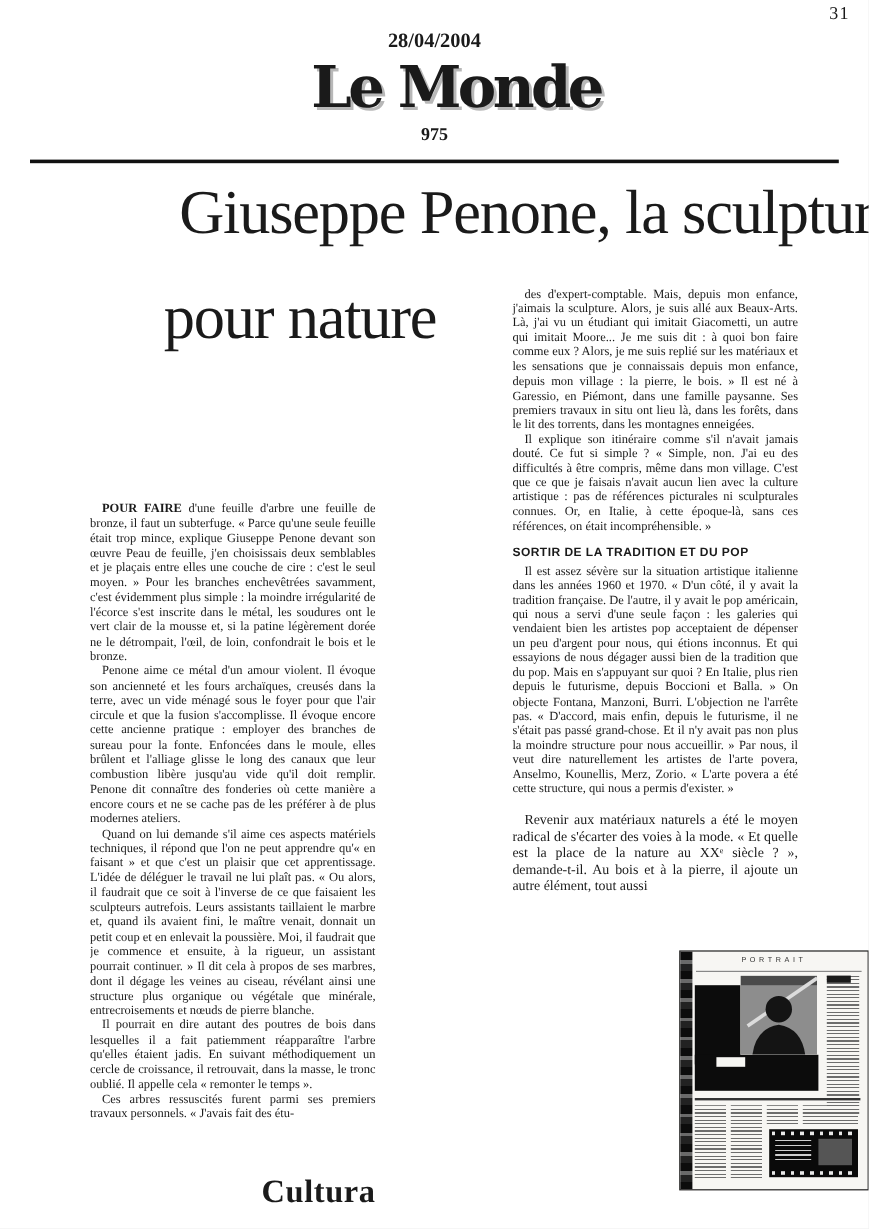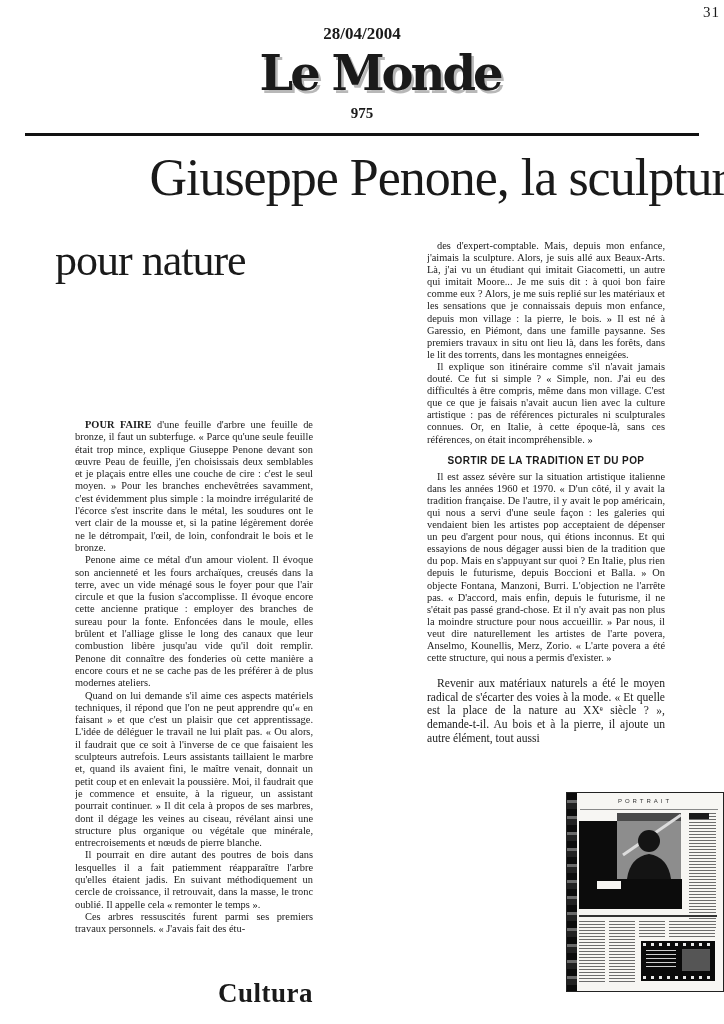--- a/index.html
+++ b/index.html
@@ -1,45 +1,45 @@
 <!DOCTYPE html>
 <html><head>
 <meta charset="utf-8">
 <style>
   html,body{margin:0;padding:0;background:#e8e8e8;}
   #page{position:relative;width:724px;height:1024px;background:#fff;color:#1a1a1a;
         font-family:"Liberation Serif",serif;overflow:hidden;margin:0 auto;}
 
-  .pagenum{position:absolute;top:4px;right:4px;font-size:15px;letter-spacing:1px;}
+  .pagenum{position:absolute;top:4px;right:16px;font-size:15px;letter-spacing:1px;}
 
   .masthead{position:absolute;top:24px;left:0;width:724px;text-align:center;}
   .masthead-date{font-weight:bold;font-size:17px;}
   .masthead-brand{font-family:"DejaVu Serif",serif;font-weight:bold;
         font-size:48px;line-height:58px;letter-spacing:-3px;
         text-shadow:2.5px 2.5px 0 rgba(0,0,0,0.28);padding-left:36px;}
   .masthead-edition{font-weight:bold;font-size:15px;margin-top:3px;}
   .rule{position:absolute;top:133px;left:25px;width:674px;height:3px;background:#111;}
 
   .hl1{position:absolute;top:148px;left:0;width:724px;text-align:right;
        font-size:52px;line-height:1.15;letter-spacing:-1px;white-space:nowrap;margin-left:26px;}
-  .hl2{position:absolute;top:236px;left:55px;width:390px;text-align:left;
-       font-size:44px;line-height:1.15;letter-spacing:-1px;}
+  .hl2{position:absolute;top:236px;left:55px;width:390px;text-align:center;
+       font-size:52px;line-height:1.15;letter-spacing:-1px;}
 
   .standfirst{position:absolute;left:84px;top:312px;width:354px;
        font-family:"Liberation Sans",sans-serif;font-weight:bold;font-size:13px;
        line-height:25.5px;white-space:pre-line;letter-spacing:.1px;}
 
   .col{position:absolute;text-align:justify;}
   .col p{margin:0;text-indent:10px;}
   .col-left{left:75px;top:419px;width:238px;height:560px;overflow:hidden;
        font-size:10.4px;line-height:12.3px;}
   .col-right{left:427px;top:240px;width:238px;height:600px;overflow:hidden;
        font-size:10.4px;line-height:12.1px;}
   .col-right .subhead{font-family:"Liberation Sans",sans-serif;font-weight:bold;
-       font-size:10px;letter-spacing:.4px;margin:9px 0 4px 0;text-indent:0;text-align:center;}
+       font-size:10px;letter-spacing:.4px;margin:9px 0 4px 0;text-indent:0;text-align:left;}
   .col-right .closing{margin-top:13px;font-size:11.6px;line-height:13.6px;}
   .seg-b{font-weight:bold;margin-top:37px;}
   .seg-i{}
 
   .cultura{position:absolute;left:210px;top:978px;font-size:27px;font-weight:bold;
        background:#fff;padding:0 8px;z-index:2;letter-spacing:.5px;}
   .dapag{position:absolute;left:596px;top:991px;font-size:22px;font-weight:normal;z-index:4;margin-top:38px;}
 
   
   .thumb{position:absolute;left:566px;top:792px;width:156px;height:198px;

